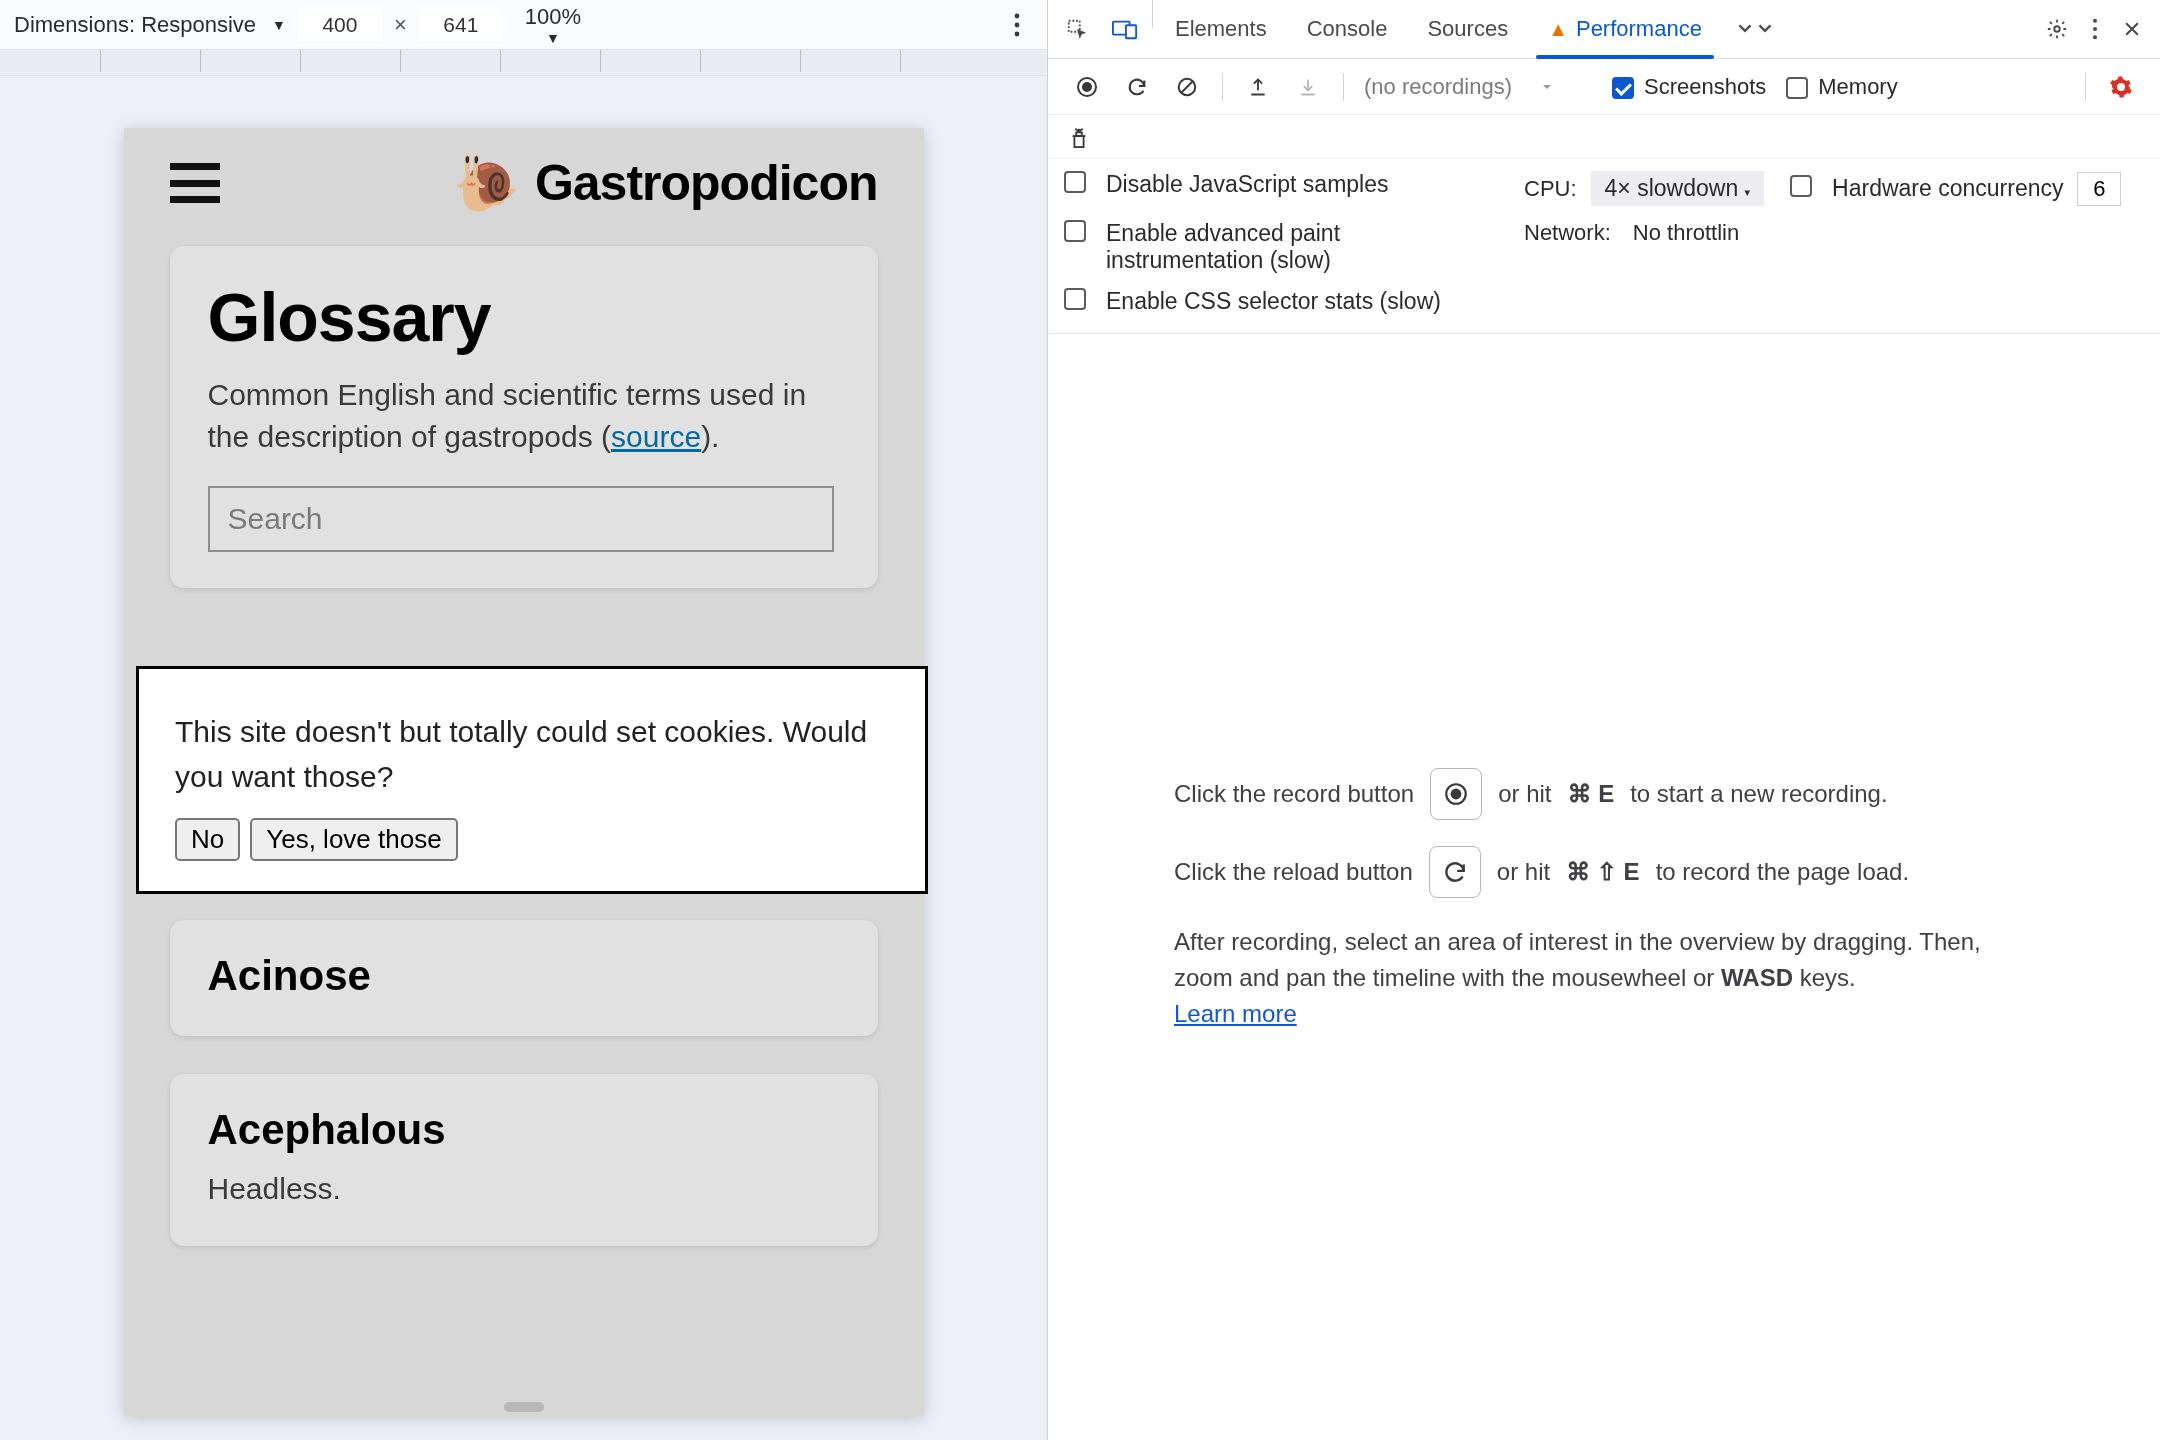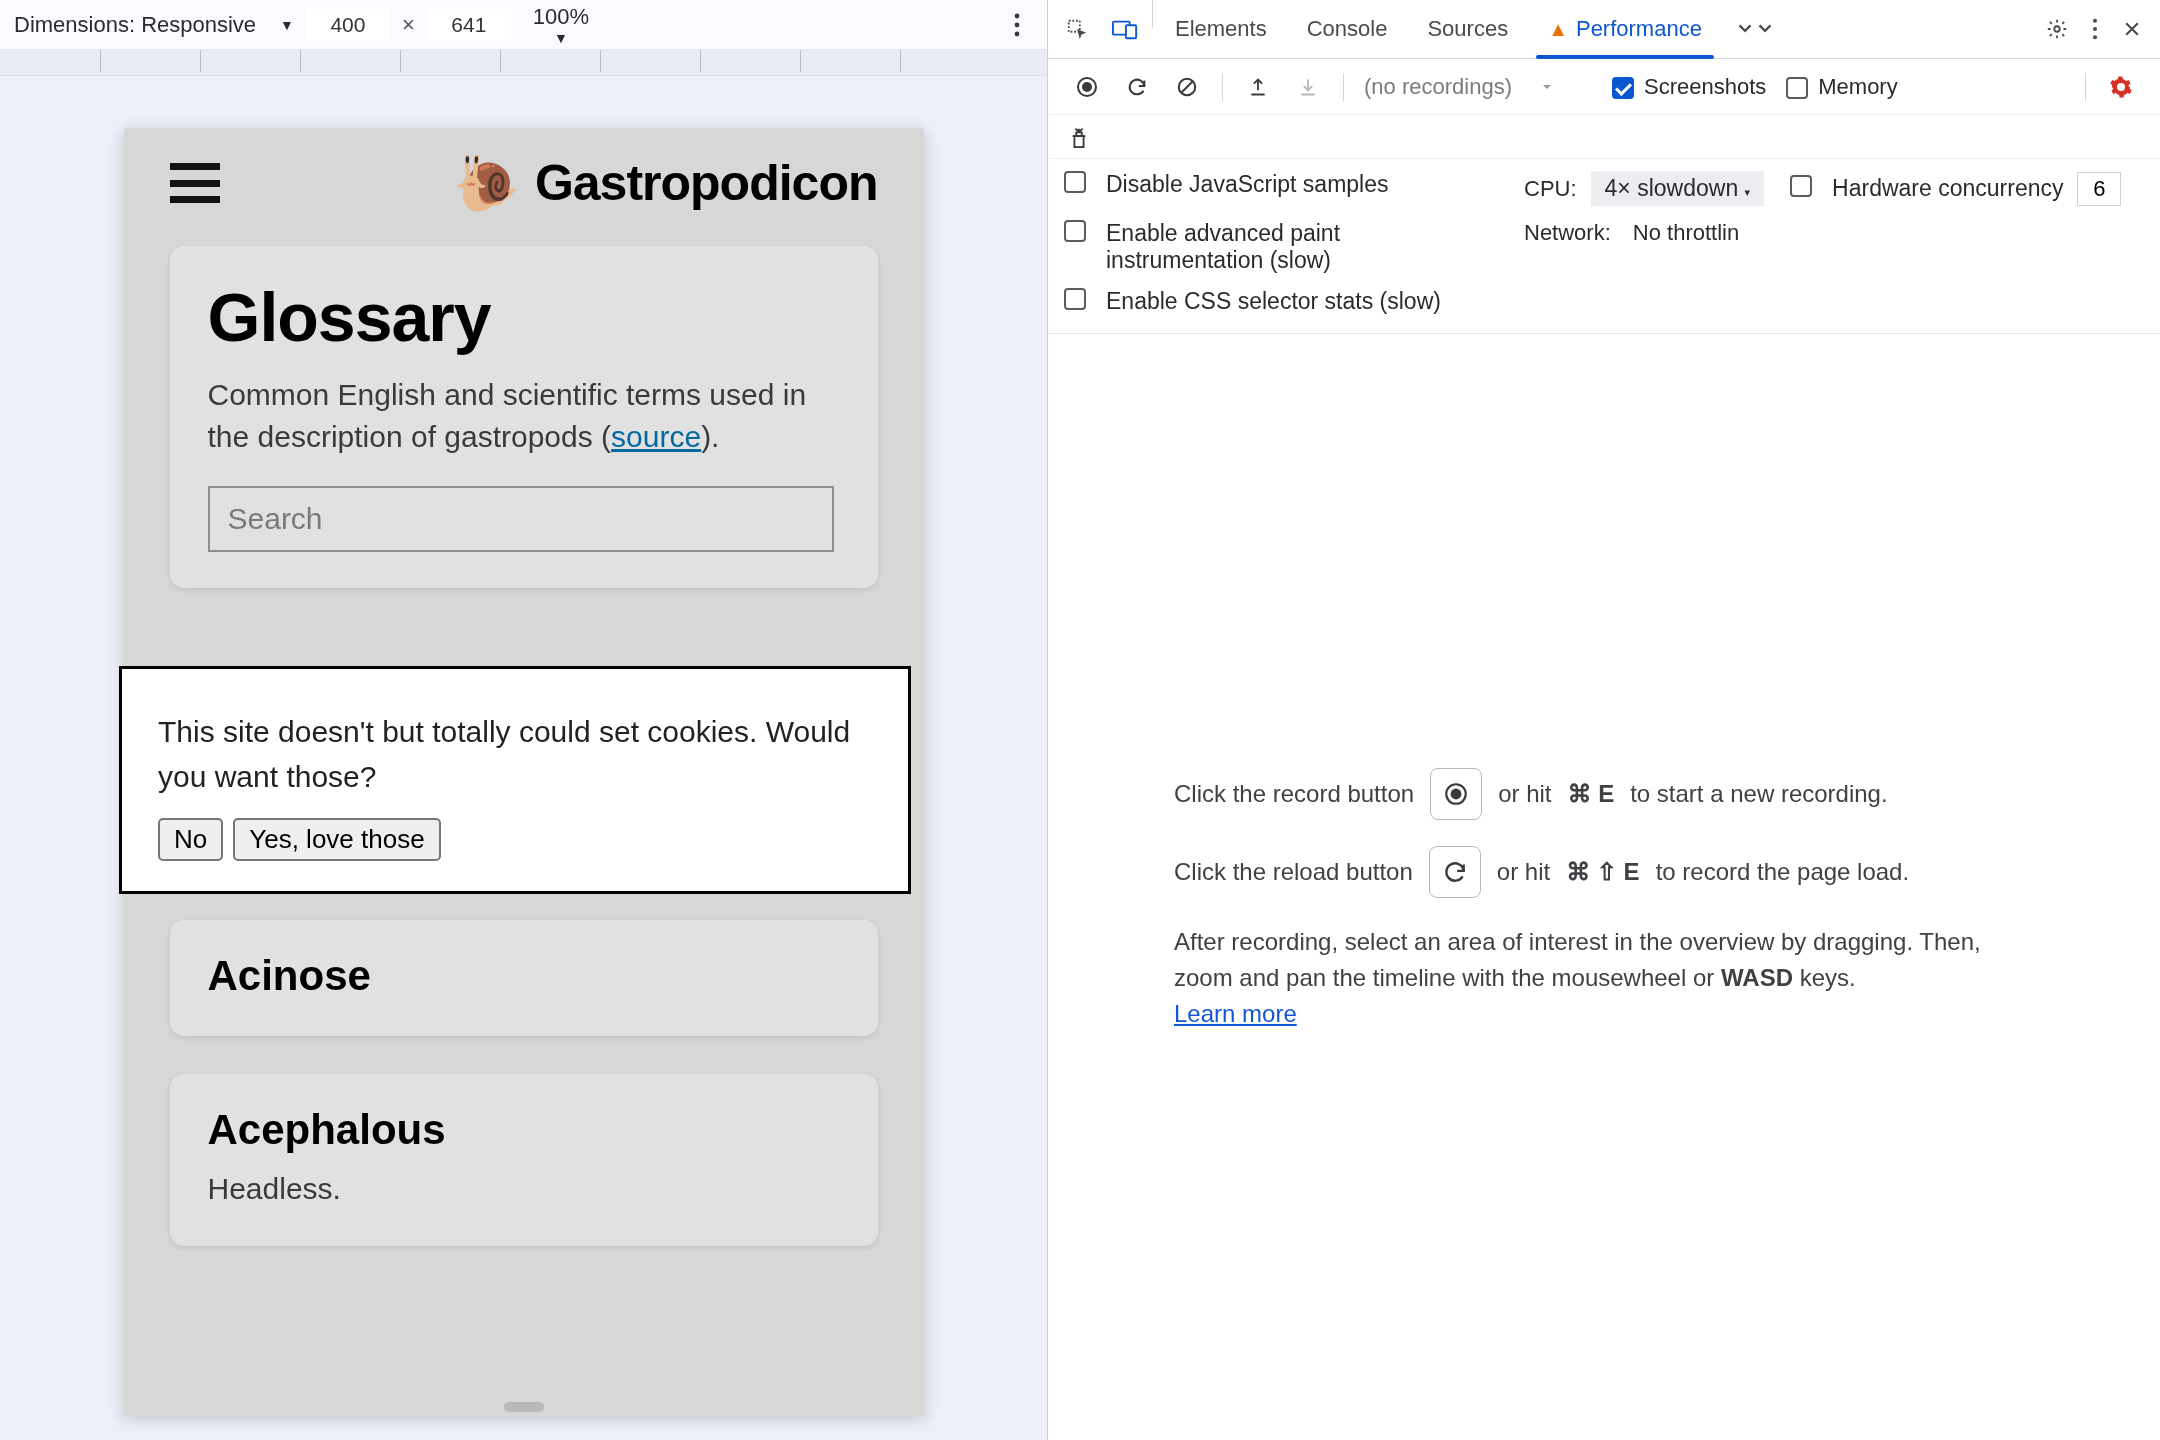--- a/index.html
+++ b/index.html
@@ -11,21 +11,21 @@
   overflow: hidden;
   position: relative;
   transform-origin: top left;
 }
 .root { display:flex; height:100%; }
 
 
 .left-pane { flex: 0 0 1048px; display:flex; flex-direction:column; background:#edf0f8; border-right:1px solid #cfcfd4; }
 
 .device-toolbar { height:50px; background:#fafbfe; border-bottom:1px solid #e3e5ee; display:flex; align-items:center; padding:0 14px; gap:12px; font-size:22px; color:#2b2b2e; }
-.device-toolbar .dim-label { display:flex; align-items:center; gap:24px; }
+.device-toolbar .dim-label { display:flex; align-items:center; gap:16px; }
 .dim-input { width:84px; height:32px; text-align:center; border:none; background:#fff; font-size:21px; color:#333; }
 .dim-x { color:#555; }
 .zoom-sel { display:flex; align-items:center; margin-left:10px;flex-direction:column; }
 .tb-kebab { margin-left:auto; width:32px; height:32px; display:flex; align-items:center; justify-content:center; }
 .tri-down { font-size:14px; }
 
 
 .ruler { height:26px; background:#e9ecf5; border-bottom:1px solid #dfe1eb; position:relative; }
 .ruler .tick { position:absolute; top:0; width:1px; height:12px; background:#cfd3e0; }
 .ruler .big { height:22px; background:#b7bcc9; }
@@ -171,21 +171,21 @@
           </div>
           <div class="card entry">
             <h2>Acephalous</h2>
             <p>Headless.</p>
           </div>
         </div>
 
         <div class="drawer-handle"></div>
       </div>
 
-      <div class="cookie-dialog" style="left:119px;">
+      <div class="cookie-dialog" style="left:136px;">
         <p>This site doesn't but totally could set cookies. Would you want those?</p>
         <div class="btns">
           <button>No</button>
           <button>Yes, love those</button>
         </div>
       </div>
     </div>
   </div>
 
   <div class="devtools">

